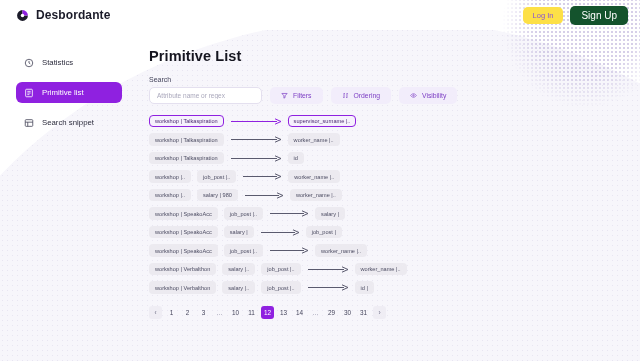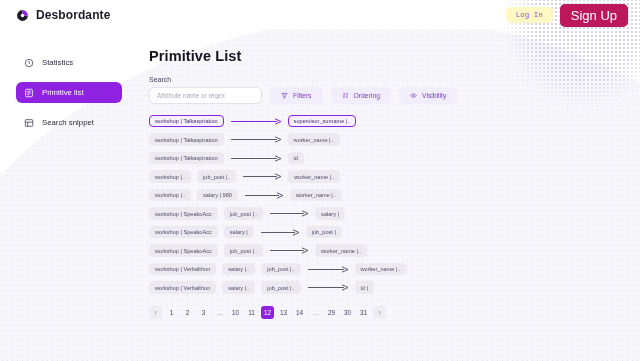--- a/index.html
+++ b/index.html
@@ -84,31 +84,31 @@
   .brand-name {
     font-size: 12px;
     font-weight: bold;
     letter-spacing: .1px;
     color: #1b1b29;
   }
   .header-actions { display: flex; align-items: center; gap: 7px; }
   .btn-login {
     font-size: 7.5px;
     color: #8a53d6;
-    background: #fef9c3;
+    background: #fde047;
     border: none;
     border-radius: 5px;
     padding: 4px 10px;
-    font-family: Liberation Mono, monospace;
+    font-family: Liberation Sans, sans-serif;
     cursor: pointer;
   }
   .btn-signup {
-    font-size: 13px;
+    font-size: 10px;
     color: #ffffff;
-    background: #be185d;
+    background: #14532d;
     border: none;
     border-radius: 5px;
     padding: 4px 11px;
     font-family: inherit;
     cursor: pointer;
   }
 
   
   .layout {
     position: relative;

